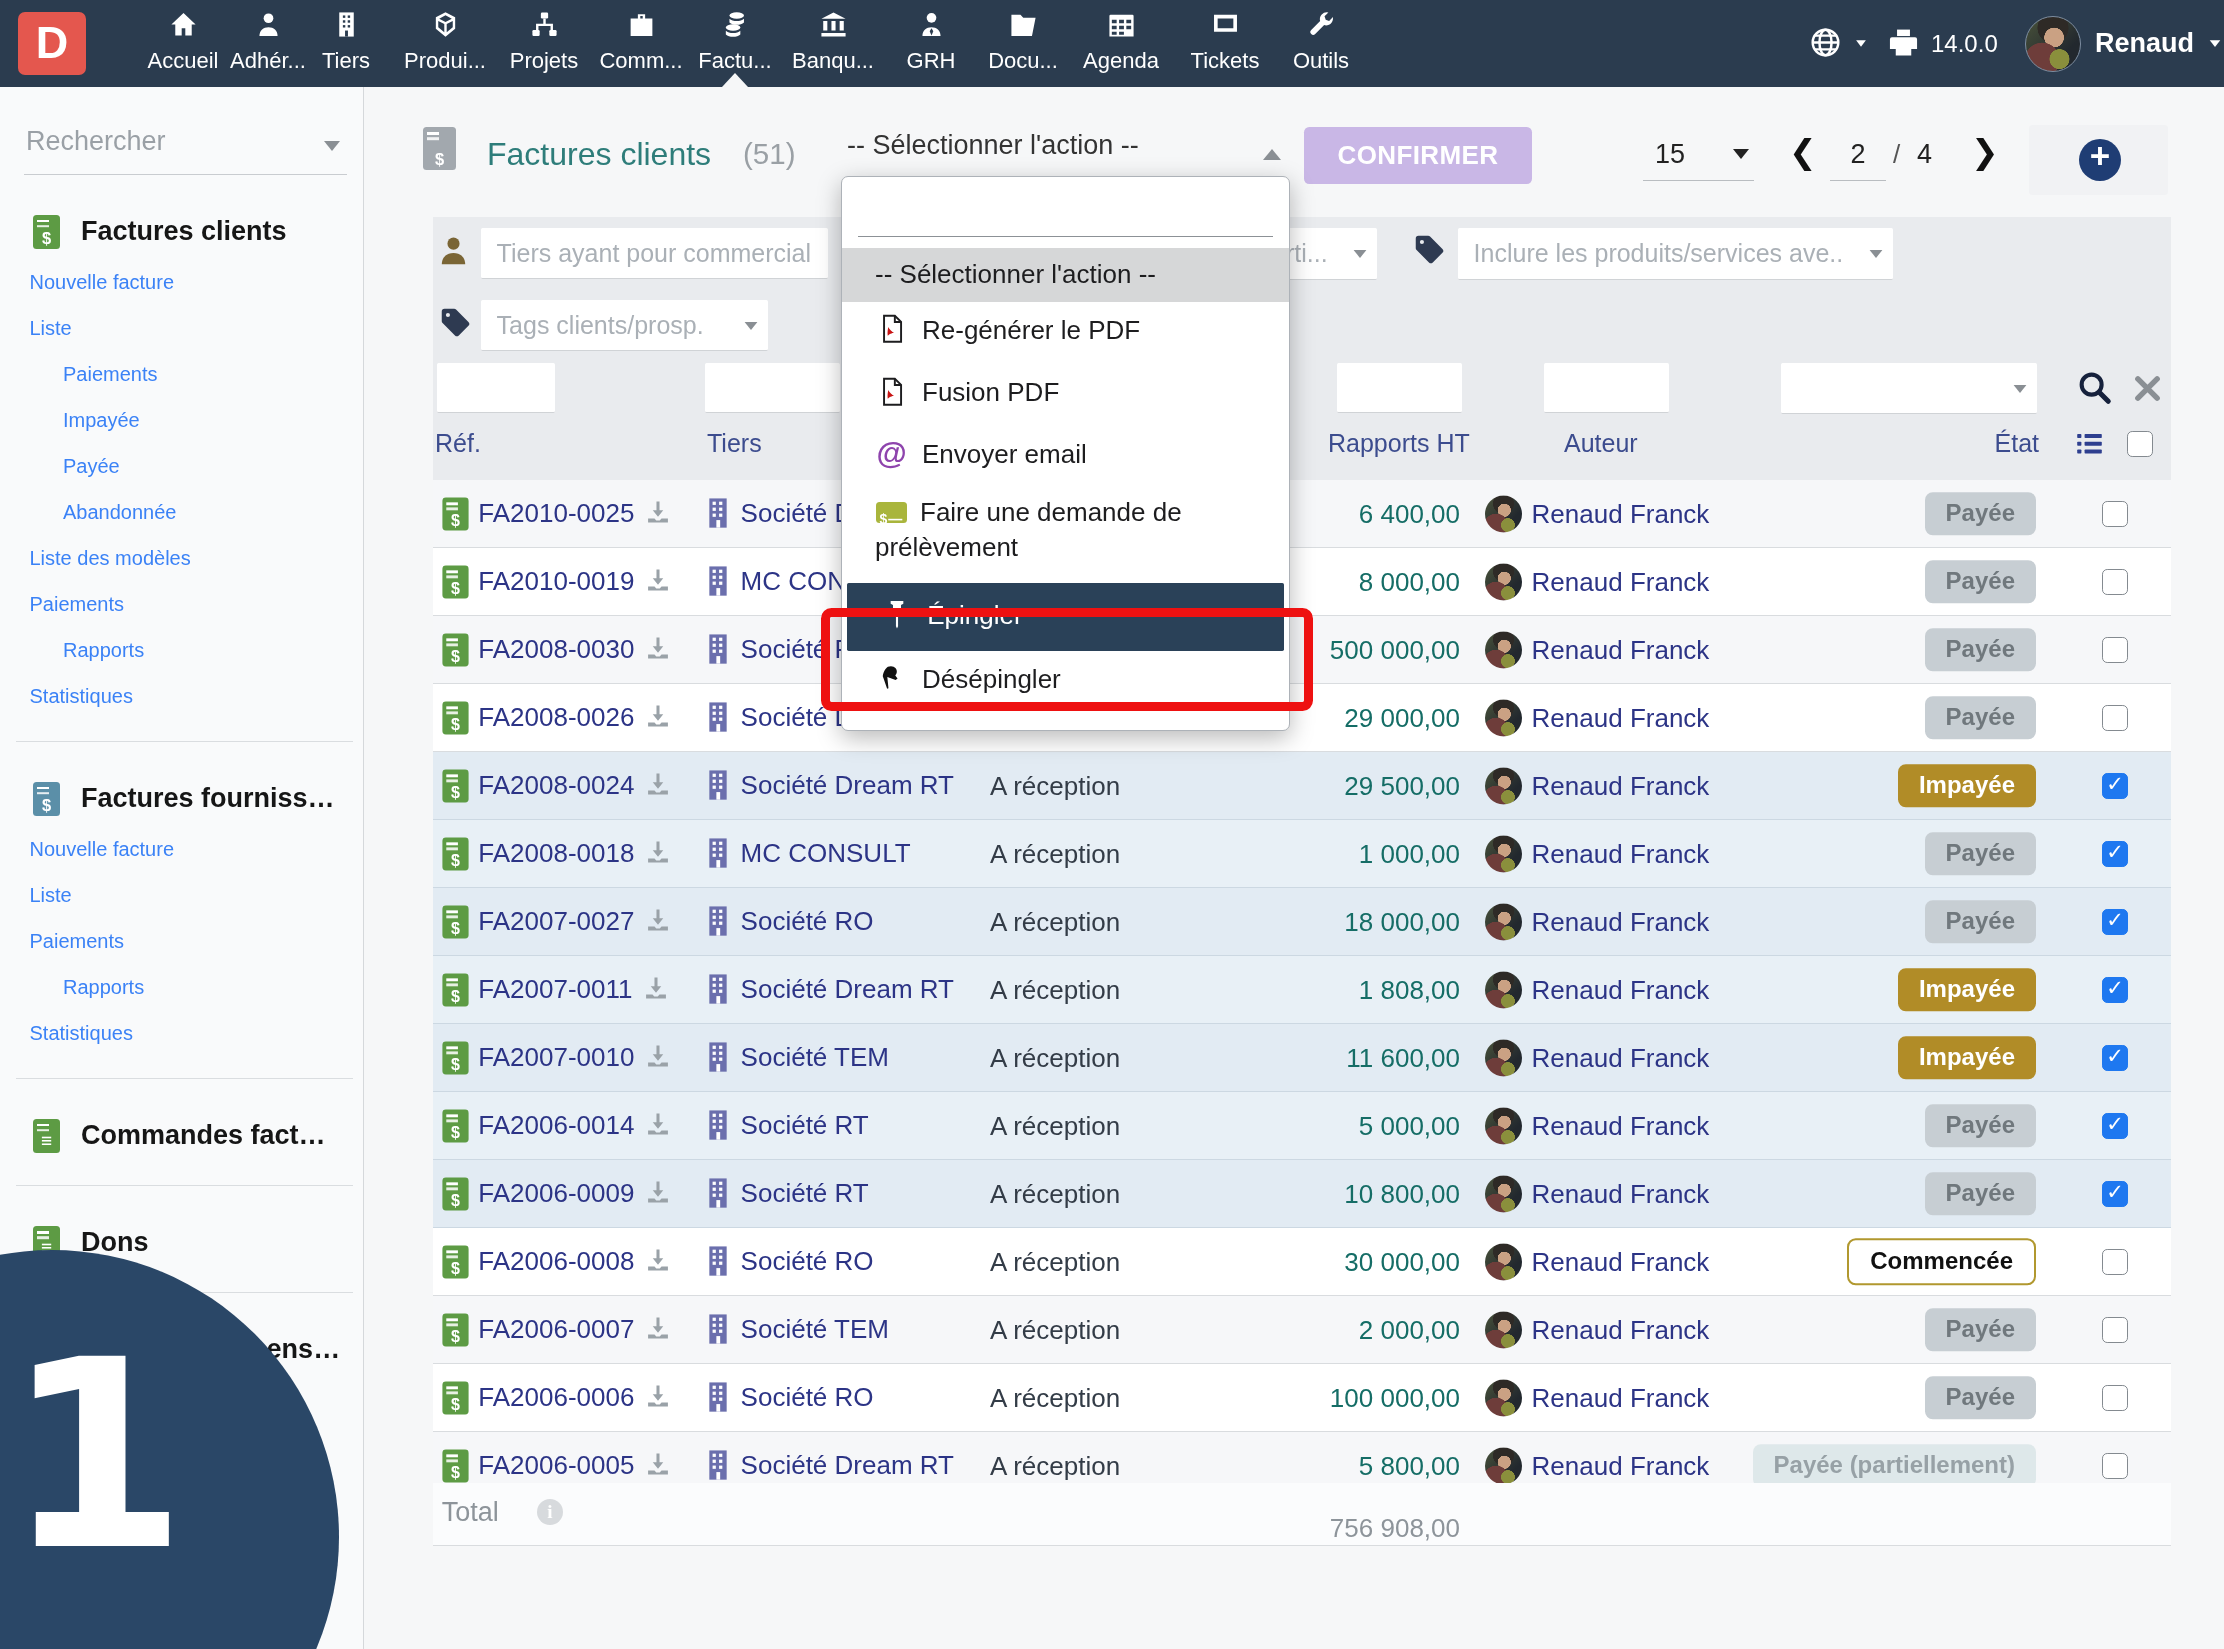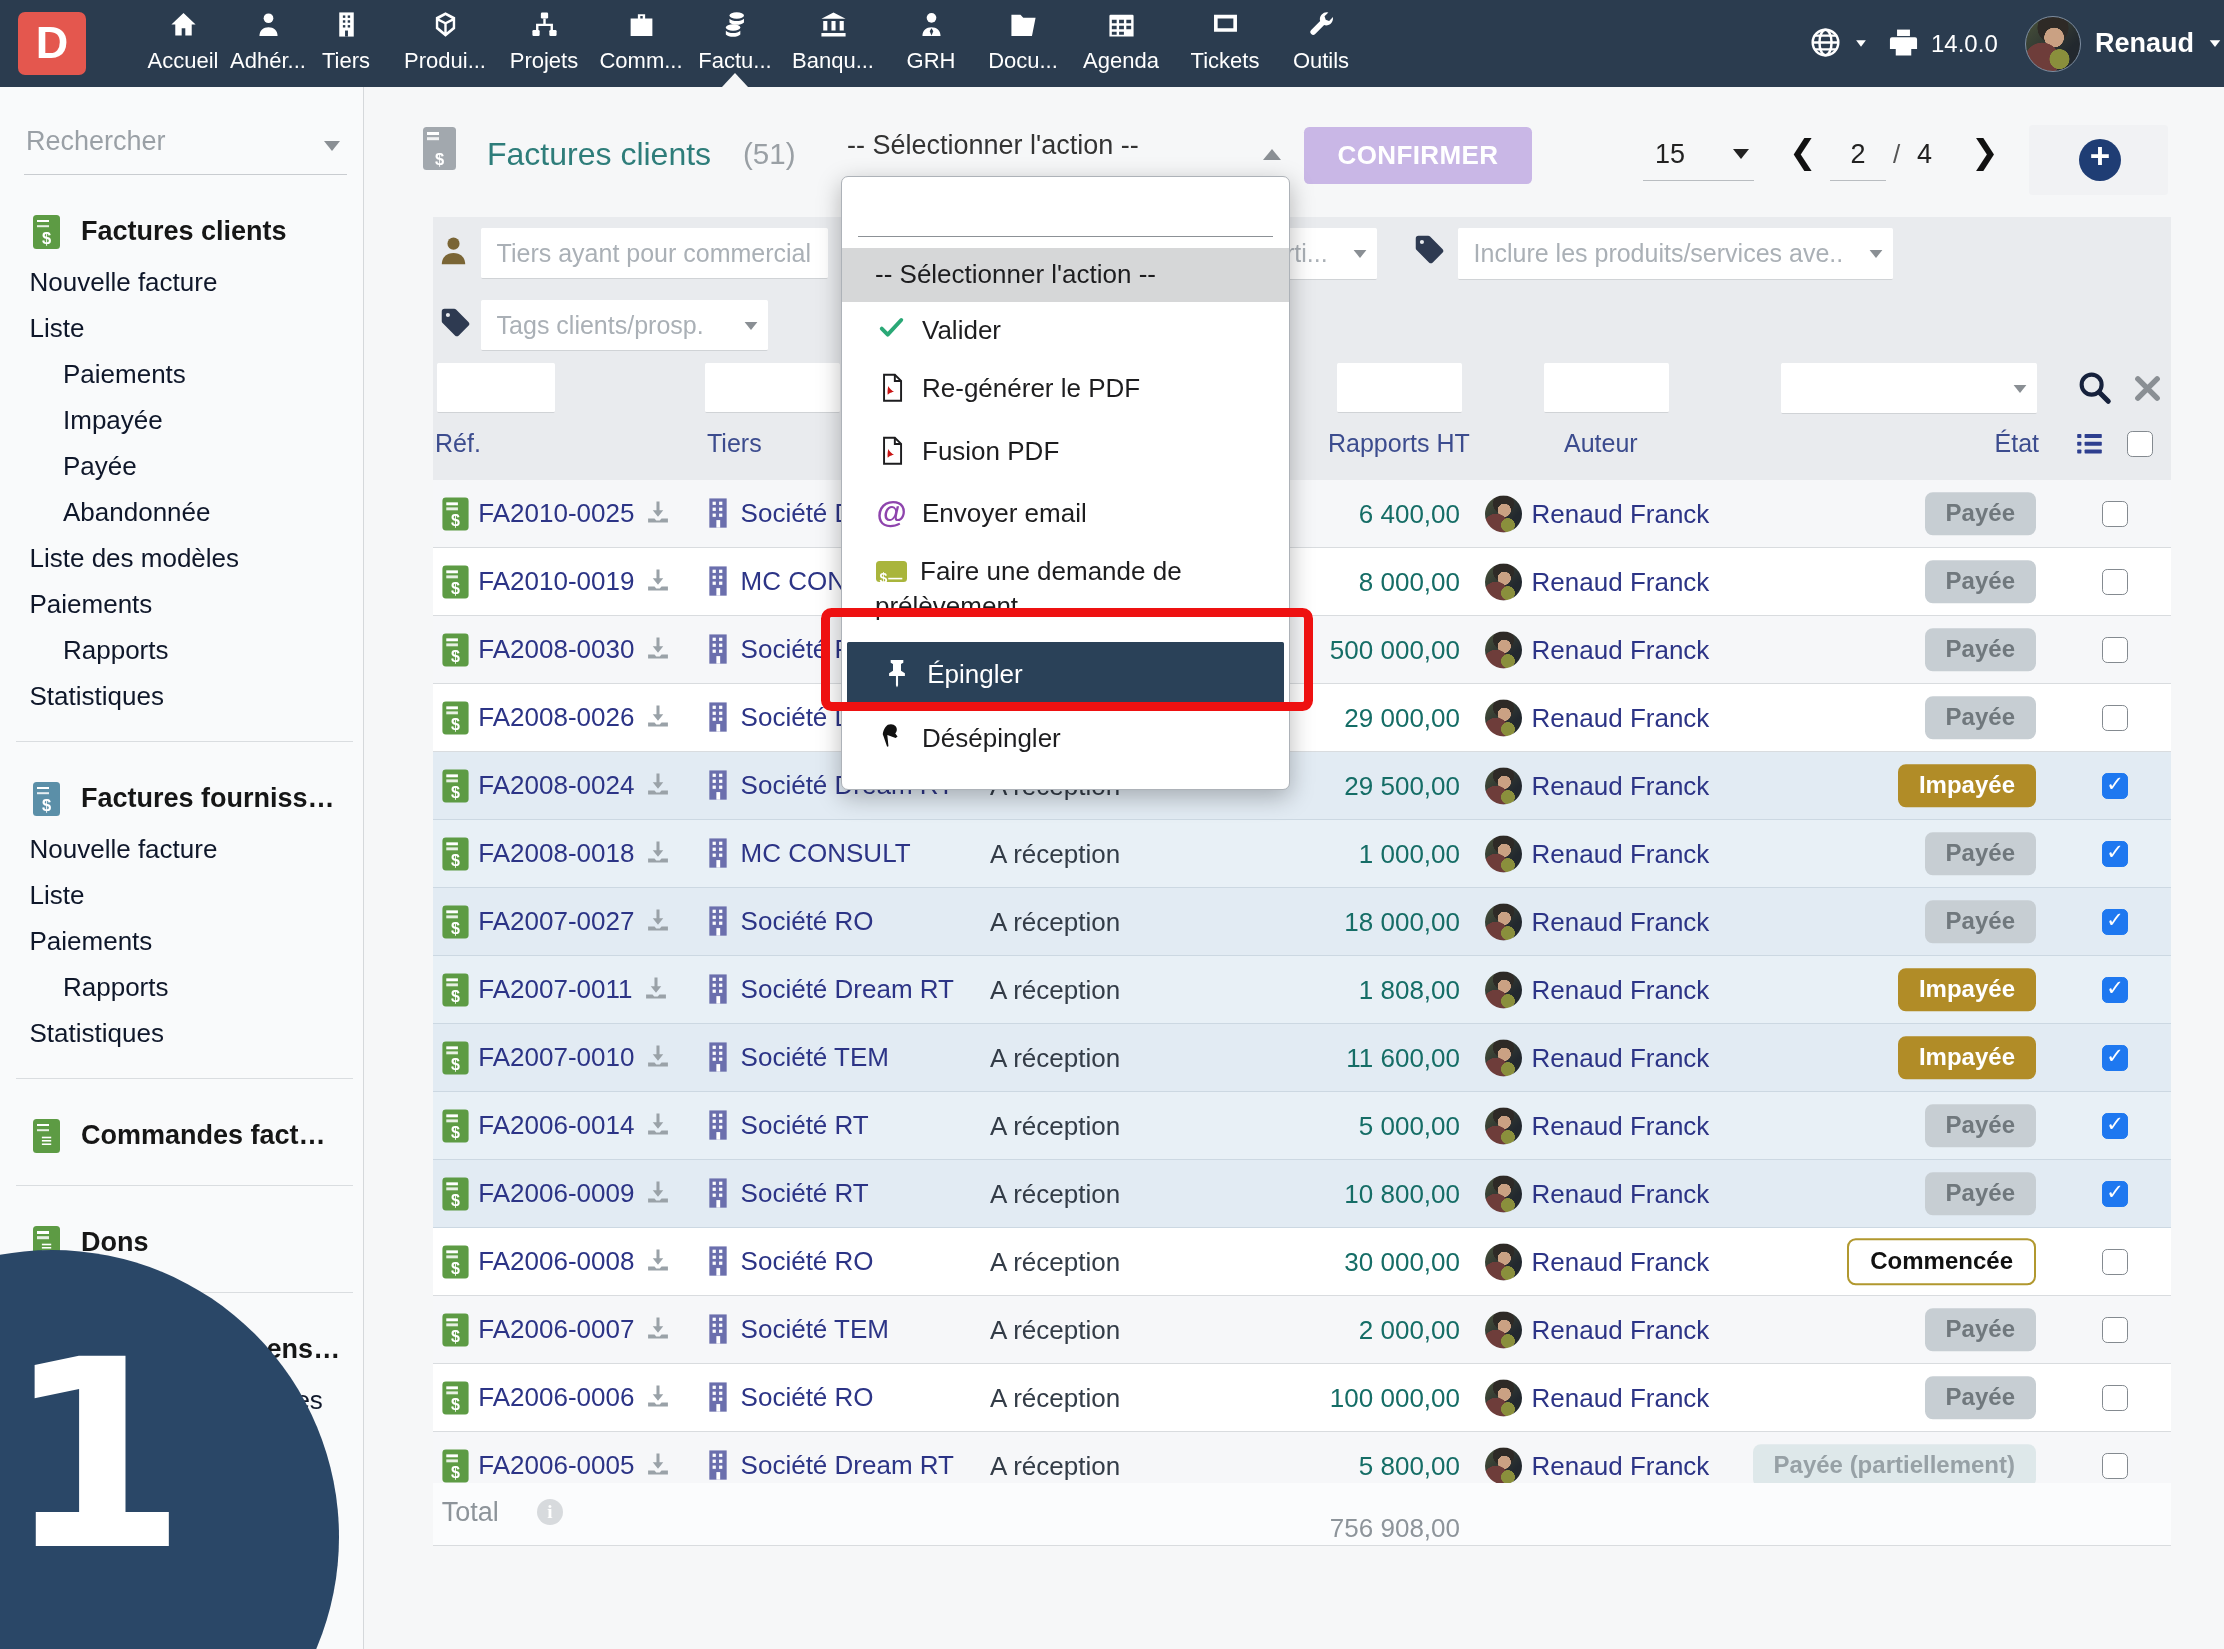--- a/index.html
+++ b/index.html
@@ -29,21 +29,21 @@
   #sidebar{position:absolute;left:0;top:87px;width:363px;height:1563px;background:#f9fafb;border-right:0.9px solid #d5d8db}
   #side-search{position:relative;margin:38px 15.6px 0 24px;height:49px;border-bottom:0.9px solid #c9ccd0}
   #side-search input{border:0;background:transparent;outline:none;font-size:27px;color:#555;width:261px;font-family:inherit}
   #side-search input::placeholder{color:#9aa0a6}
   .caret-sm{display:inline-block;width:0;height:0;border-left:8.7px solid transparent;border-right:8.7px solid transparent;border-top:10.4px solid #8a8f94}
   #side-search .caret-sm{position:absolute;right:7px;top:15.6px}
   .side-section{margin-top:29.5px}
   .side-head{display:flex;align-items:center;gap:21px;padding-left:33px;height:54px;cursor:pointer}
   .side-head .doc{flex:none}
   .side-head .t{font-size:27px;font-weight:bold;color:#161616;white-space:nowrap;overflow:hidden;text-overflow:ellipsis;max-width:261px}
-  .side-item{height:46px;line-height:46px;padding-left:29.5px;font-size:26px;color:#0f172a;cursor:pointer;white-space:nowrap}
+  .side-item{height:46px;line-height:46px;padding-left:29.5px;font-size:20px;color:#3b82f6;cursor:pointer;white-space:nowrap}
   .side-item.ind{padding-left:63px}
   .side-div{border:0;border-top:0.9px solid #dadde0;margin:22.6px 10.4px 0 15.6px}
   #step-circle{position:absolute;left:-235px;top:1250px;width:574px;height:574px;border-radius:50%;background:#2a4767;z-index:6}
   #step-num{position:absolute;left:5.2px;top:1304px;width:152px;text-align:center;color:#fff;
             font-size:261px;font-weight:bold;z-index:7;font-family:"DejaVu Sans",sans-serif}
 
   
   .doc{display:inline-block;width:27px;height:34px;border-radius:3.5px;position:relative;background:#5d9b44}
   .doc::before{content:"";position:absolute;left:4.3px;top:5.2px;width:11.3px;height:2.6px;background:#fff;box-shadow:0 5.2px 0 rgba(255,255,255,.85)}
   .doc::after{content:"$";position:absolute;left:0;right:0;bottom:0.9px;text-align:center;color:#fff;font-size:16.5px;font-weight:bold}
@@ -942,39 +942,33 @@
 </div>
 
 
 <div id="menu">
   <div class="msearch"></div>
   <div id="menu-opts">
       <div class="opt selected">
         <span class="lab">-- Sélectionner l'action --</span>
       </div>
       <div class="opt">
-        <span class="ic"><svg class="chk" viewBox="0 0 24 24">
-            <path fill="none" stroke="#2aa876" stroke-width="3.6" stroke-linecap="round" stroke-linejoin="round" d="M3 13.5 8.5 19 21 5.5"></path>
-          </svg></span>
-        <span class="lab">Valider</span>
+        <span class="ic"><svg class="pdf" viewBox="0 0 24 26">
+            <path fill="none" stroke="#1d1d1f" stroke-width="1.7" d="M5 1.5h9.5L20 7v17.5H5z"></path>
+            <path fill="none" stroke="#1d1d1f" stroke-width="1.7" d="M14.5 1.5V7H20"></path>
+            <path fill="#c81414" d="M8.8 11.5c1.6 3.6 4.8 5 4.8 5s-3.6.7-5.3 2.6c0 0-.7-3 .5-7.6z"></path>
+          </svg></span>
+        <span class="lab">Re-générer le PDF</span>
       </div>
       <div class="opt">
         <span class="ic"><svg class="pdf" viewBox="0 0 24 26">
             <path fill="none" stroke="#1d1d1f" stroke-width="1.7" d="M5 1.5h9.5L20 7v17.5H5z"></path>
             <path fill="none" stroke="#1d1d1f" stroke-width="1.7" d="M14.5 1.5V7H20"></path>
             <path fill="#c81414" d="M8.8 11.5c1.6 3.6 4.8 5 4.8 5s-3.6.7-5.3 2.6c0 0-.7-3 .5-7.6z"></path>
           </svg></span>
-        <span class="lab">Re-générer le PDF</span>
-      </div>
-      <div class="opt">
-        <span class="ic"><svg class="pdf" viewBox="0 0 24 26">
-            <path fill="none" stroke="#1d1d1f" stroke-width="1.7" d="M5 1.5h9.5L20 7v17.5H5z"></path>
-            <path fill="none" stroke="#1d1d1f" stroke-width="1.7" d="M14.5 1.5V7H20"></path>
-            <path fill="#c81414" d="M8.8 11.5c1.6 3.6 4.8 5 4.8 5s-3.6.7-5.3 2.6c0 0-.7-3 .5-7.6z"></path>
-          </svg></span>
         <span class="lab">Fusion PDF</span>
       </div>
       <div class="opt">
         <span class="ic"><span class="at">@</span></span>
         <span class="lab">Envoyer email</span>
       </div>
       <div class="opt wrap"><span class="ic"><span class="money-ic"></span></span><span class="lab">Faire une demande de prélèvement</span></div>
       <div class="opt hl">
         <span class="ic"><svg class="pin" viewBox="0 0 24 28" fill="#fff">
             <path d="M6 1h12v2.6l-2.2 1.2v6.4l3.7 2.4v2.6H13v8.6L12 27l-1-2.2v-8.6H4.5v-2.6l3.7-2.4V4.8L6 3.6z"></path>

